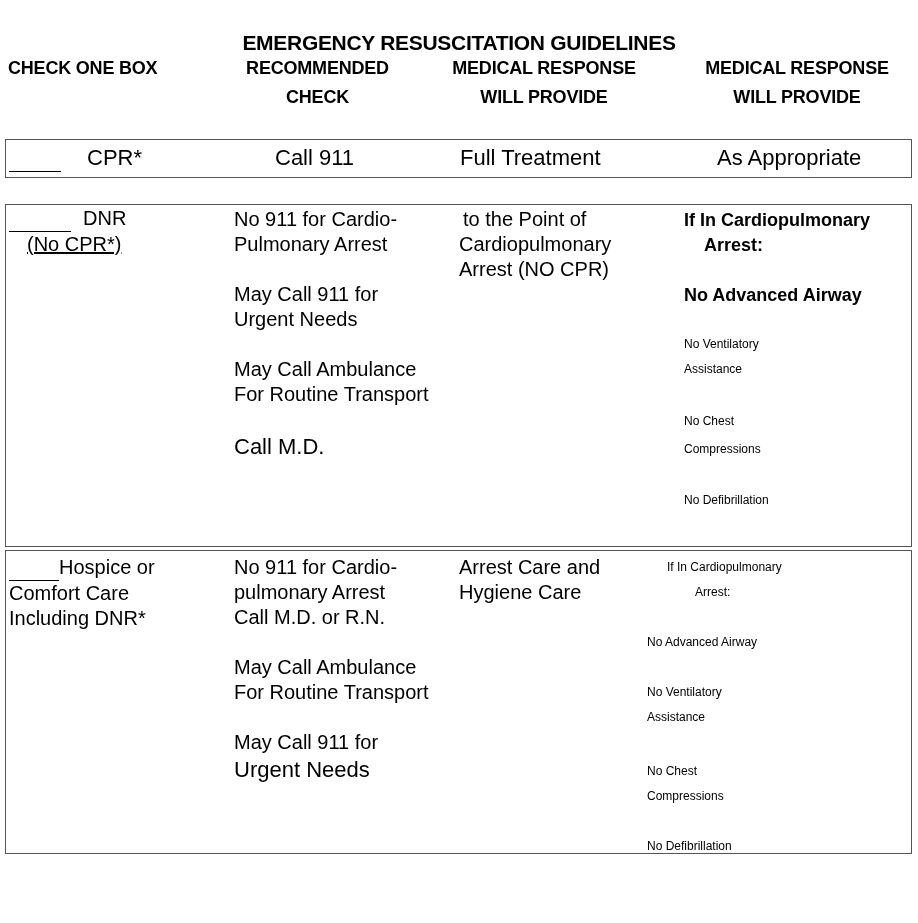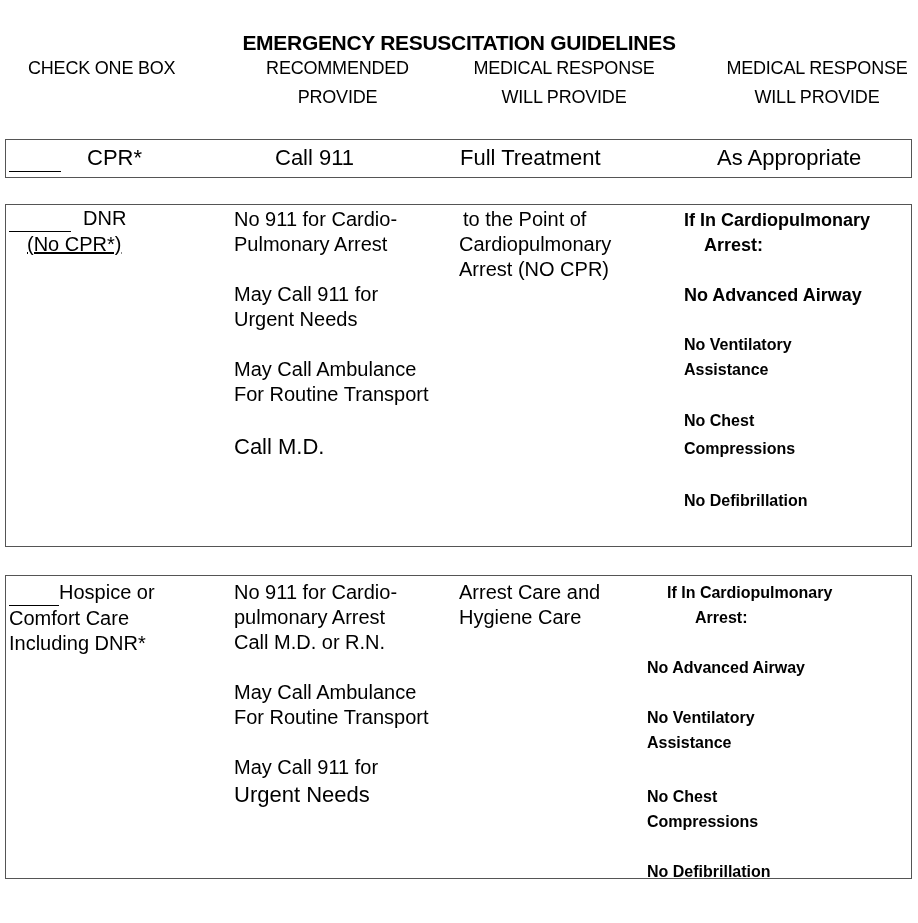--- a/index.html
+++ b/index.html
@@ -18,52 +18,51 @@
   .abs { position: absolute; white-space: nowrap; }
   .title {
     left: 0; width: 918px; top: 4px;
     text-align: center;
     font-weight: bold;
     font-size: 21px;
     letter-spacing: -0.3px;
     margin-top: 27px;
   }
   .hdr {
-    font-weight: normal;
+    font-weight: bold;
     font-size: 18px;
     line-height: 29px;
     text-align: center;
     letter-spacing: -0.2px;
-    margin-left: 20px;
   }
   .box {
     position: absolute;
     border: 1.5px solid #555555;
     box-sizing: border-box;
     left: 5px;
     width: 907px;
   }
   .reg { font-size: 20px; line-height: 25px; }
   .big { font-size: 22px; line-height: 26px; }
   .b18 { font-weight: bold; font-size: 18px; line-height: 25px; }
-  .b20 { font-weight: bold; font-size: 16px; line-height: 25px; }
+  .b20 { font-weight: normal; font-size: 12px; line-height: 25px; }
   .blank { display: inline-block; border-bottom: 1.5px solid #000; vertical-align: baseline; }
   .line { display: block; }
 </style>
 </head>
 <body>
 
 <div class="abs title">EMERGENCY RESUSCITATION GUIDELINES</div>
 
 <div class="abs hdr" style="left:8px; top:54px; text-align:left;">
   <span class="line">CHECK ONE BOX</span>
 </div>
 <div class="abs hdr" style="left:225px; width:185px; top:54px;">
   <span class="line">RECOMMENDED</span>
-  <span class="line">PROVIDE</span>
+  <span class="line">CHECK</span>
 </div>
 <div class="abs hdr" style="left:430px; width:228px; top:54px;">
   <span class="line">MEDICAL RESPONSE</span>
   <span class="line">WILL PROVIDE</span>
 </div>
 <div class="abs hdr" style="left:683px; width:228px; top:54px;">
   <span class="line">MEDICAL RESPONSE</span>
   <span class="line">WILL PROVIDE</span>
 </div>
 
@@ -121,21 +120,21 @@
     <div class="b20" style="margin-top:25px; line-height:28px;">
       <span class="line">No Chest</span>
       <span class="line">Compressions</span>
     </div>
     <div class="b20" style="margin-top:25px;">
       <span class="line">No Defibrillation</span>
     </div>
   </div>
 </div>
 
-<div class="box" style="top:575px; height:304px;">
+<div class="box" style="top:550px; height:304px;">
   <div class="abs reg" style="left:3px; top:4px;">
     <span class="line"><span class="blank" style="width:50px;">&nbsp;</span><span>Hospice or</span></span>
     <span class="line">Comfort Care</span>
     <span class="line">Including DNR*</span>
   </div>
 
   <div class="abs reg" style="left:228px; top:4px;">
     <div>
       <span class="line">No 911 for Cardio-</span>
       <span class="line">pulmonary Arrest</span>

